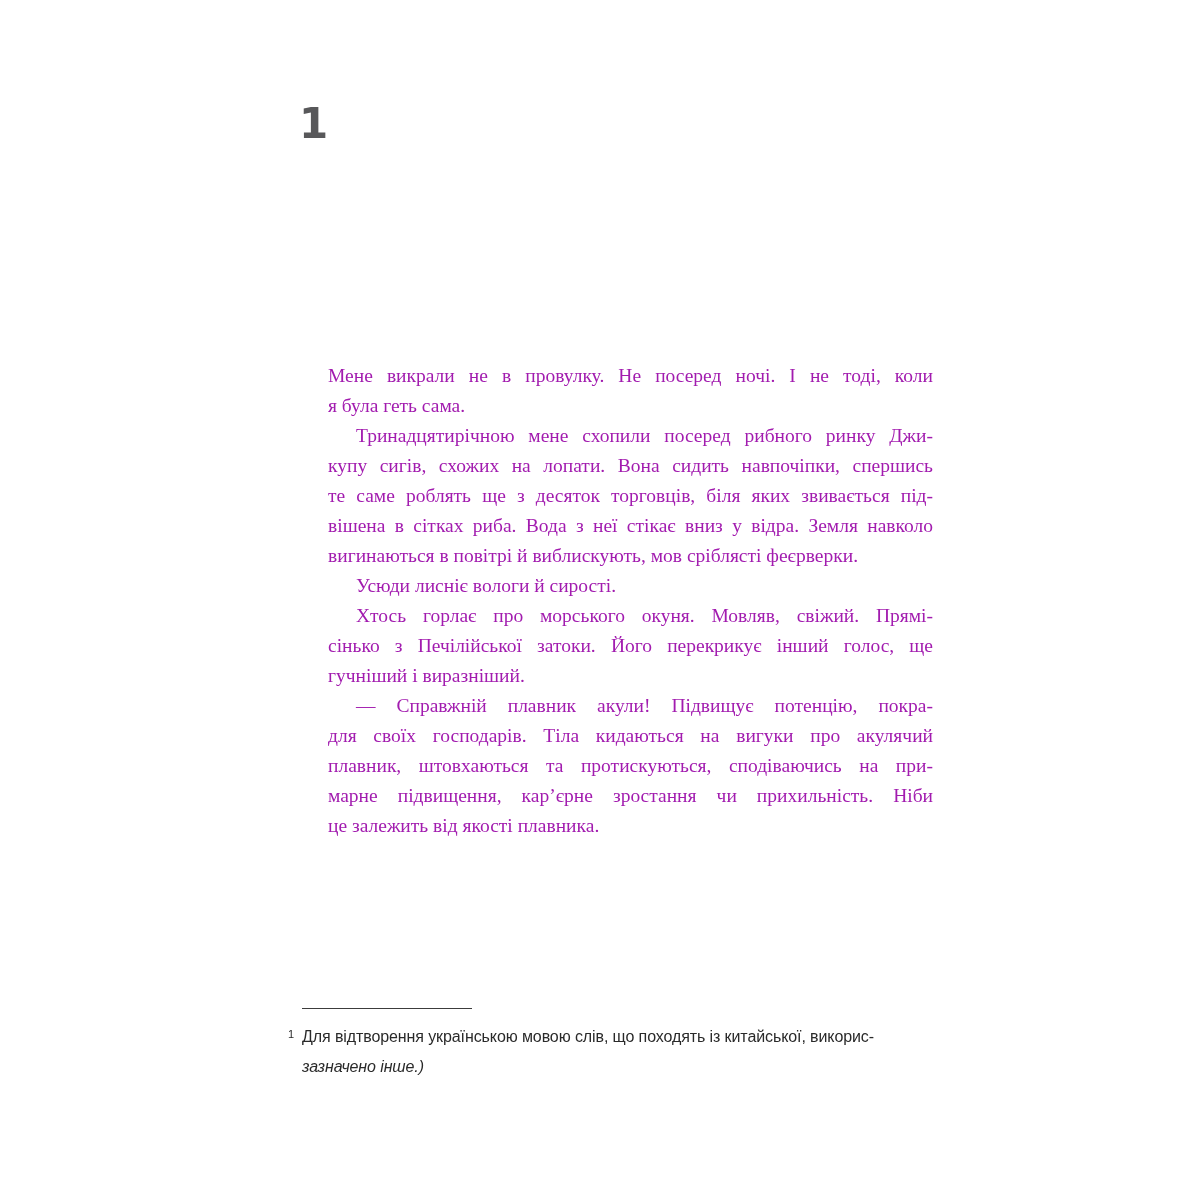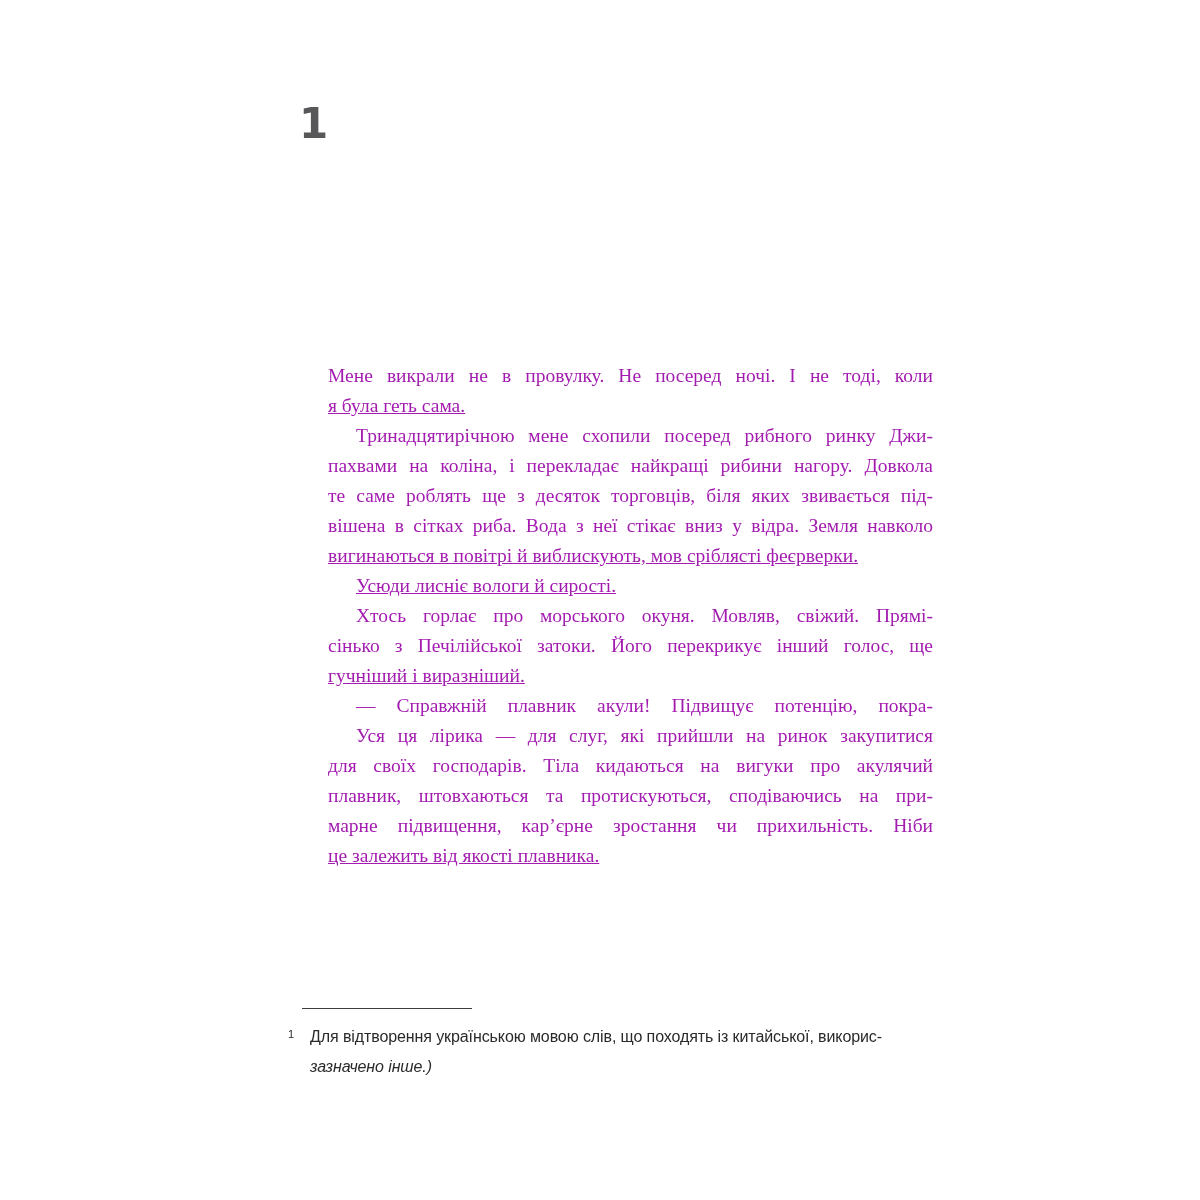--- a/index.html
+++ b/index.html
@@ -39,21 +39,20 @@
   .para { margin: 0; }
   .line {
     height: 30px;
     white-space: nowrap;
     text-align: justify;
     text-align-last: justify;
     text-justify: inter-word;
   }
   .line.last {
     text-align-last: left;
-    text-decoration: underline;
   }
   .line.indent {
     padding-left: 28px;
   }
   .footnote-divider {
     position: absolute;
     left: 302px;
     top: 1008px;
     width: 170px;
     border-top: 1.5px solid #3c3c3c;
@@ -65,21 +64,20 @@
     width: 615px;
     font-family: "Liberation Sans", sans-serif;
     font-size: 16px;
     letter-spacing: -0.1px;
     line-height: 30px;
     color: #2a2a2a;
   }
   .footnote .fn-line {
     height: 30px;
     white-space: nowrap;
-    margin-left: 8px;
   }
   .footnote .fn-marker {
     position: absolute;
     left: -14px;
     top: -3px;
     font-size: 11px;
     color: #2a2a2a;
   }
   .footnote .it {
     font-style: italic;
@@ -92,38 +90,37 @@
 
   <div class="chapter-number">1</div>
 
   <div class="body-text">
       <div class="para">
         <div class="line">Мене викрали не в провулку. Не посеред ночі. І не тоді, коли</div>
         <div class="line last">я була геть сама.</div>
       </div>
       <div class="para">
         <div class="line indent">Тринадцятирічною мене схопили посеред рибного ринку Джи-</div>
-        <div class="line">пахвами на коліна, і перекладає найкращі рибини нагору. Довкола</div>
+        <div class="line">купу сигів, схожих на лопати. Вона сидить навпочіпки, спершись</div>
         <div class="line">те саме роблять ще з десяток торговців, біля яких звивається під-</div>
         <div class="line">вішена в сітках риба. Вода з неї стікає вниз у відра. Земля навколо</div>
         <div class="line last">вигинаються в повітрі й виблискують, мов сріблясті феєрверки.</div>
       </div>
       <div class="para">
         <div class="line last indent">Усюди лисніє вологи й сирості.</div>
       </div>
       <div class="para">
         <div class="line indent">Хтось горлає про морського окуня. Мовляв, свіжий. Прямі-</div>
         <div class="line">сінько з Печілійської затоки. Його перекрикує інший голос, ще</div>
         <div class="line last">гучніший і виразніший.</div>
       </div>
       <div class="para">
         <div class="line indent">— Справжній плавник акули! Підвищує потенцію, покра-</div>
       </div>
       <div class="para">
-        <div class="line indent">Уся ця лірика — для слуг, які прийшли на ринок закупитися</div>
         <div class="line">для своїх господарів. Тіла кидаються на вигуки про акулячий</div>
         <div class="line">плавник, штовхаються та протискуються, сподіваючись на при-</div>
         <div class="line">марне підвищення, кар’єрне зростання чи прихильність. Ніби</div>
         <div class="line last">це залежить від якості плавника.</div>
       </div>
     </div>
 
   <div class="footnote-divider"></div>
 
   <div class="footnote">

